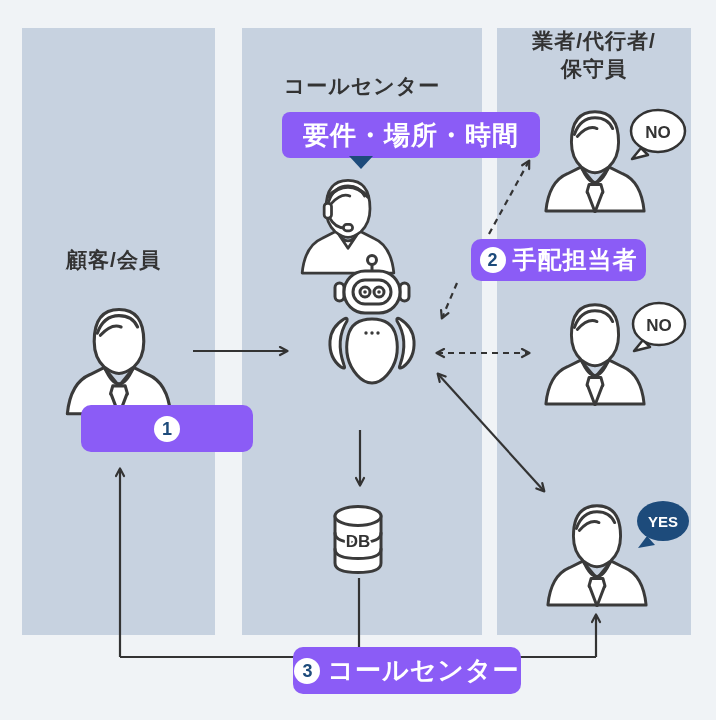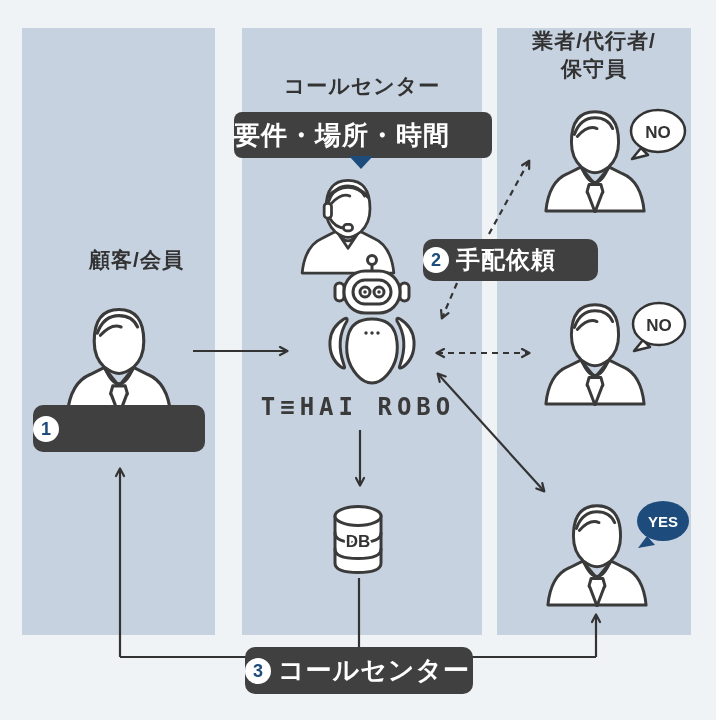--- a/index.html
+++ b/index.html
@@ -10,28 +10,28 @@
     color:#333;
   }
   .panel{position:absolute;top:28px;height:607px;background:#c7d2e0;}
   #panel-customer{left:22px;width:193px;}
   #panel-callcenter{left:242px;width:240px;}
   #panel-vendors{left:497px;width:194px;}
   .panel-title{
     position:absolute;z-index:3;text-align:center;
     font-size:21px;font-weight:600;line-height:28px;color:#333;letter-spacing:1px;
   }
-  #title-customer{left:40px;width:193px;top:246px;}
+  #title-customer{left:17px;width:193px;top:246px;}
   #title-callcenter{left:242px;width:240px;top:36px;margin-top:36px;}
   #title-vendors{left:497px;width:194px;top:27px;}
   svg.overlay{position:absolute;left:0;top:0;z-index:1;}
   .badge{
-    position:absolute;z-index:2;background:#404040;color:#fff;
-    border-radius:10px;display:flex;align-items:center;justify-content:flex-start;
-    font-weight:bold;gap:7px;letter-spacing:1px;
+    position:absolute;z-index:2;background:#8b5cf6;color:#fff;
+    border-radius:10px;display:flex;align-items:center;justify-content:center;
+    font-weight:bold;gap:7px;letter-spacing:1px;margin-left:48px;
   }
   #badge-req{left:234px;top:112px;width:258px;height:46px;font-size:26px;border-radius:8px;}
   #badge-step1{left:33px;top:405px;width:172px;height:47px;font-size:26px;}
   #badge-step2{left:423px;top:239px;width:175px;height:42px;font-size:24px;}
   #badge-step3{left:245px;top:647px;width:228px;height:47px;font-size:26px;}
   .numcirc{
     width:26px;height:26px;border-radius:50%;background:#fff;color:#1d4b7b;
     display:flex;align-items:center;justify-content:center;
     font-size:18px;font-weight:bold;letter-spacing:0;flex:0 0 auto;line-height:1;
   }
@@ -172,23 +172,22 @@
     <span>要件・場所・時間</span>
   </div>
   <div id="req-pointer"></div>
 
   <div class="badge" id="badge-step1">
     <span class="numcirc">1</span>
   </div>
 
   <div class="badge" id="badge-step2">
     <span class="numcirc">2</span>
-    <span>手配依頼</span>
+    <span>手配担当者</span>
   </div>
 
   <div class="badge" id="badge-step3">
     <span class="numcirc">3</span>
     <span>コールセンター</span>
   </div>
 
-  <div id="robot-logo">T≡HAI ROBO</div>
 
 </div>
 
 </body></html>

